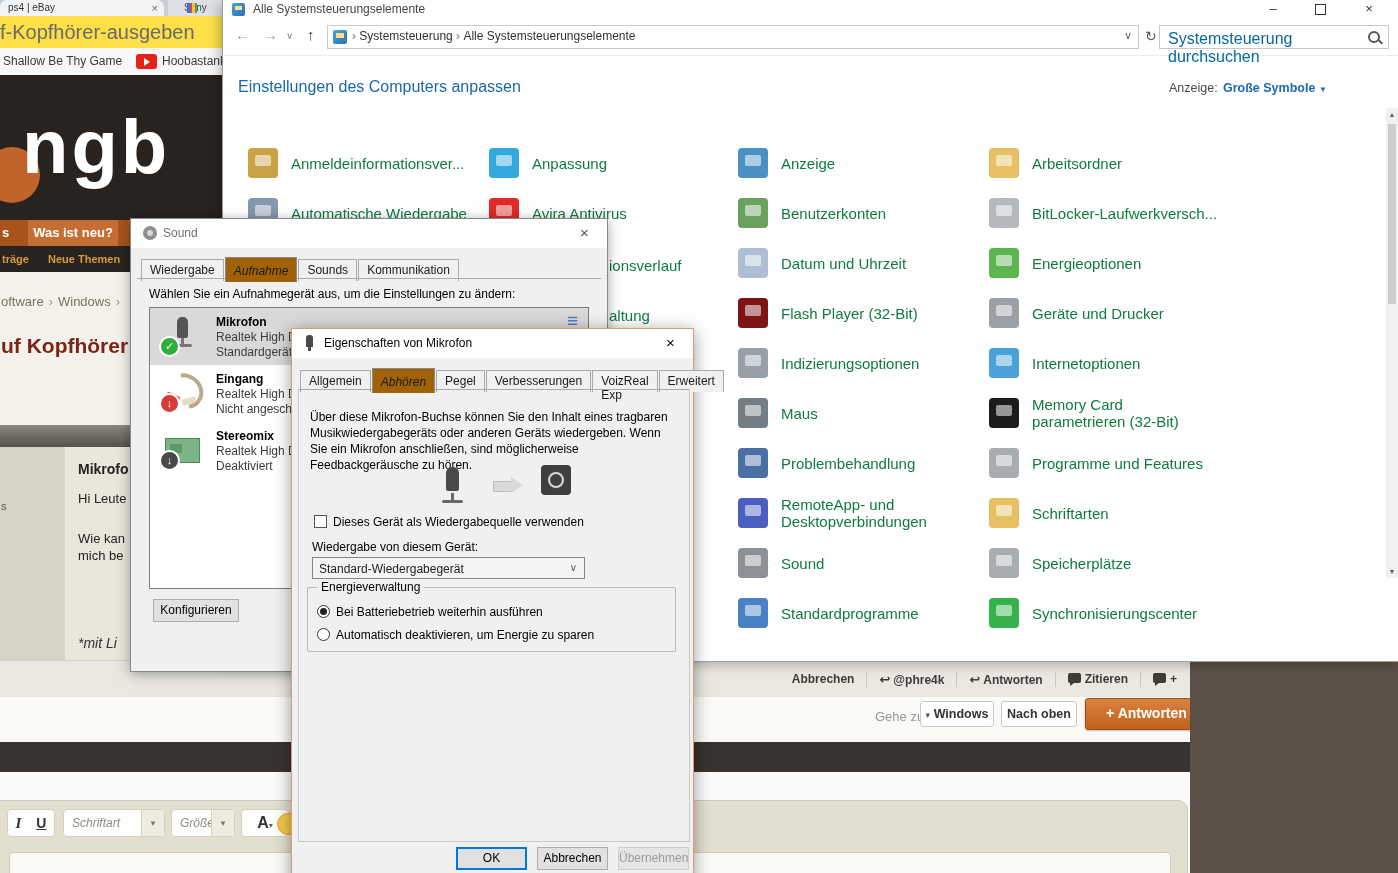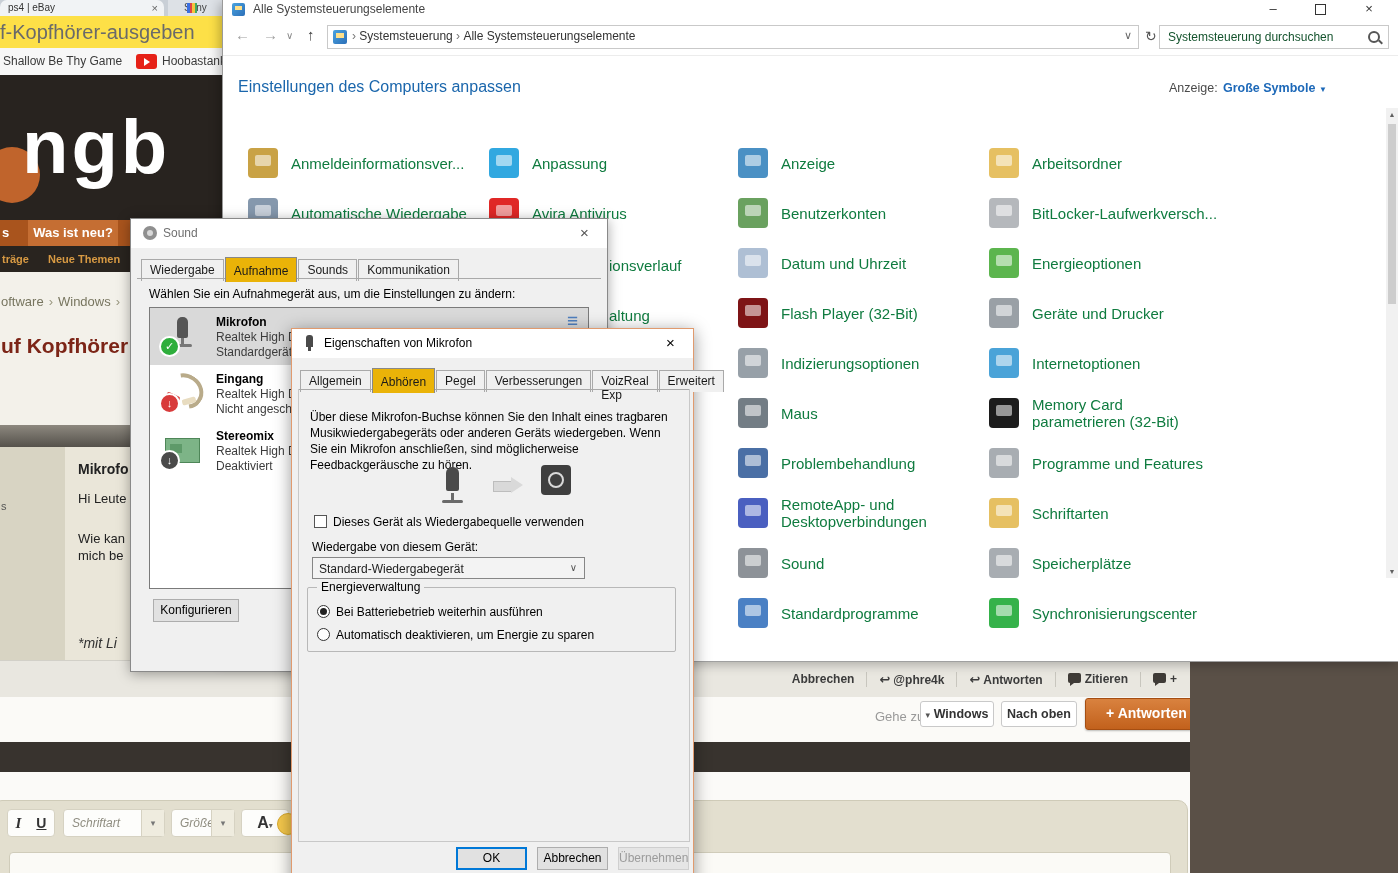--- a/index.html
+++ b/index.html
@@ -80,21 +80,21 @@
   .cptools{position:absolute;left:0;top:18px;width:100%;height:37px;background:#fff;border-bottom:1px solid #ececec;}
   .navglyph{position:absolute;top:8px;font-size:15px;}
   .addrbox{position:absolute;left:104px;top:7px;width:812px;height:24px;border:1px solid #c9c9c9;box-sizing:border-box;}
   .addrico{position:absolute;left:5px;top:4px;width:14px;height:14px;background:linear-gradient(135deg,#4aa3e0,#2c6fb8);border-radius:2px;}
   .addrico:after{content:"";position:absolute;left:3px;top:3px;width:8px;height:5px;background:#ffe08a;}
   .crumbtxt{position:absolute;top:3px;font-size:12px;color:#333;white-space:nowrap;}
   .crumbsep{color:#777;}
   .addrdd{position:absolute;right:6px;top:3px;color:#666;font-size:11px;}
   .refresh{position:absolute;left:922px;top:10px;color:#555;font-size:14px;}
   .searchbox{position:absolute;left:936px;top:7px;width:230px;height:24px;border:1px solid #c9c9c9;box-sizing:border-box;}
-  .searchtxt{position:absolute;left:8px;top:4px;font-size:12px;color:#14532d;}
+  .searchtxt{position:absolute;left:8px;top:4px;font-size:16px;color:#0369a1;}
   .mag{position:absolute;right:8px;top:5px;width:8px;height:8px;border:2px solid #555;border-radius:50%;}
   .mag:after{content:"";position:absolute;left:8px;top:8px;width:5px;height:2px;background:#555;transform:rotate(45deg);}
   .cphead{position:absolute;left:15px;top:78px;font-size:16px;color:#1a66ac;}
   .viewlbl{position:absolute;left:946px;top:81px;font-size:12.5px;color:#4a4a4a;}
   .viewval{position:absolute;left:1000px;top:81px;font-size:12.5px;color:#1c68b8;font-weight:bold;}
   .viewval small{font-size:8px;}
   .cp-item{display:flex;align-items:center;gap:13px;height:32px;}
   .cp-icon{width:30px;height:30px;border-radius:4px;position:relative;flex:0 0 30px;}
   .cp-icon:after{content:"";position:absolute;left:7px;top:7px;width:16px;height:11px;background:rgba(255,255,255,.55);border-radius:2px;}
   .cp-label{font-size:15px;color:#0f7b3f;line-height:17px;white-space:nowrap;}
@@ -119,21 +119,21 @@
   .dtitle{position:absolute;left:0;top:0;width:100%;height:29px;background:#fff;}
   .dtitletxt{position:absolute;left:32px;top:7px;font-size:12px;}
   .dclose{position:absolute;right:0;top:0;width:45px;height:29px;text-align:center;line-height:27px;font-size:15px;color:#555;}
   .spkico{position:absolute;left:12px;top:7px;width:14px;height:14px;border-radius:50%;background:#8f8f8f;}
   .spkico:after{content:"";position:absolute;left:4px;top:4px;width:6px;height:6px;border-radius:50%;background:#d8d8d8;}
   .micico{position:absolute;left:14px;top:6px;width:7px;height:12px;background:#4a4a4a;border-radius:3px 3px 0 0;}
   .micico:after{content:"";position:absolute;left:2px;top:12px;width:3px;height:4px;background:#4a4a4a;}
   .tabs{position:absolute;display:flex;align-items:flex-end;}
   .wtab{background:#f0f0f0;border:1px solid #a9a9a9;border-bottom:none;font-size:12px;color:#1a1a1a;
         padding:3px 8px 4px;margin-right:1px;height:14px;line-height:14px;}
-  .wtab.active{padding-top:6px;position:relative;top:1px;border-color:#888;background:#eab308;z-index:3;}
+  .wtab.active{padding-top:6px;position:relative;top:1px;border-color:#888;background:#a16207;z-index:3;font-style:italic;}
   .tabline{position:absolute;height:1px;background:#a9a9a9;}
   .instr{position:absolute;font-size:12px;color:#000;}
   .listbox{position:absolute;background:#fff;border:1px solid #7a7a7a;}
   .drow{position:absolute;left:0;width:100%;height:57px;}
   .drow.sel{background:#d9d9d9;}
   .dname{position:absolute;left:66px;top:7px;font-size:12px;font-weight:bold;color:#000;}
   .dl2{position:absolute;left:66px;top:22px;font-size:12px;color:#3c3c3c;}
   .dl3{position:absolute;left:66px;top:37px;font-size:12px;color:#3c3c3c;}
   .hamb{position:absolute;right:10px;top:2px;color:#4f7fbe;font-size:19px;}
   .devicon{position:absolute;left:12px;top:7px;width:40px;height:40px;}

